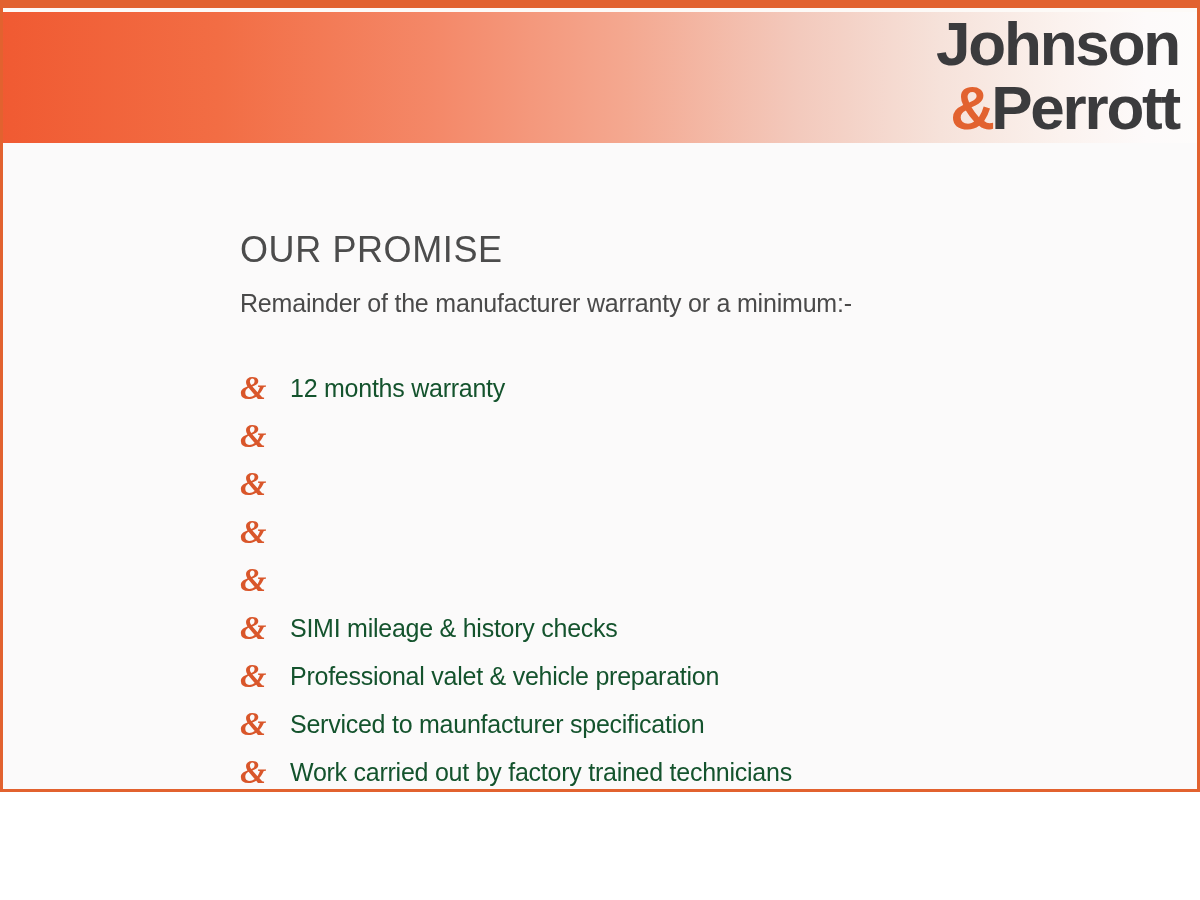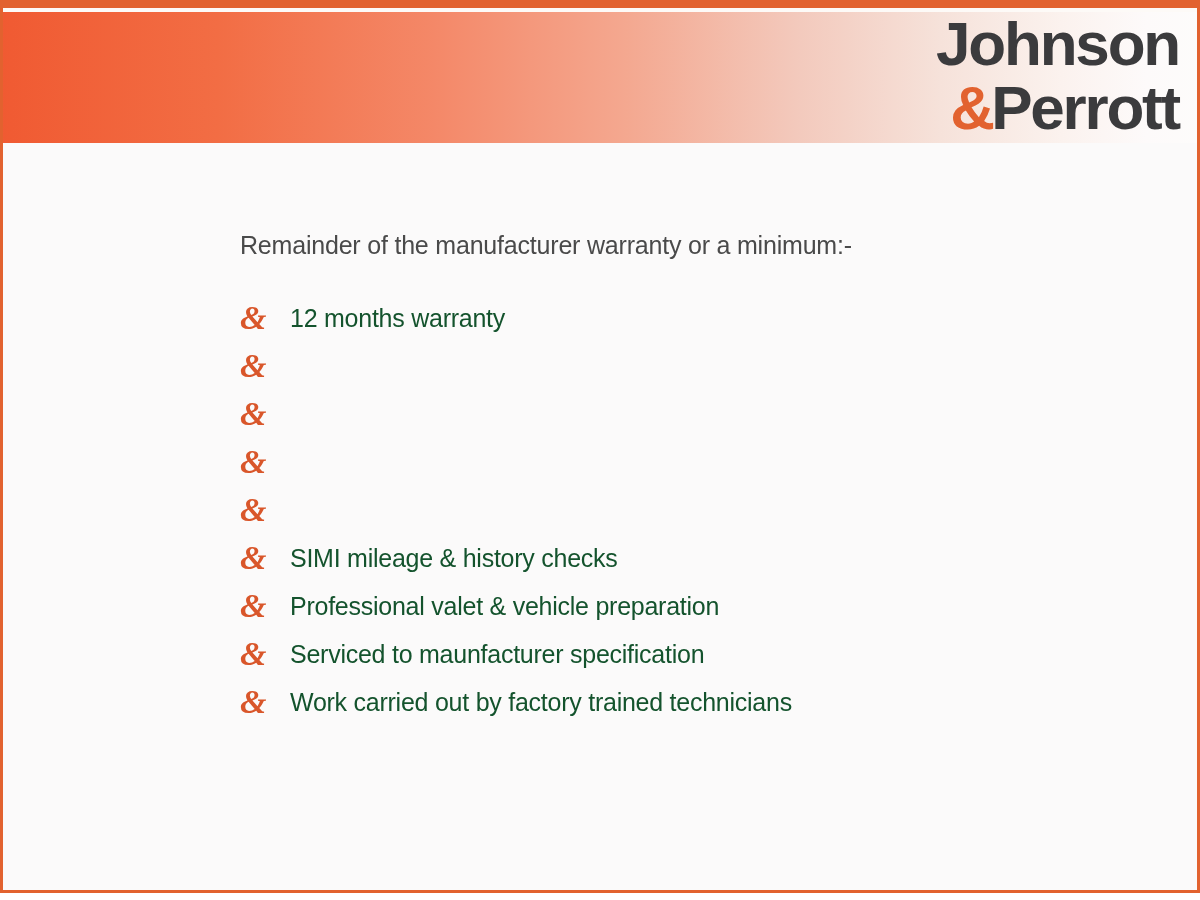--- a/index.html
+++ b/index.html
@@ -3,21 +3,21 @@
 <meta charset="utf-8">
 <style>
   * { margin:0; padding:0; box-sizing:border-box; }
   html, body {
     width:1200px; height:900px;
     font-family:"Liberation Sans", sans-serif;
     background:#ffffff;
   }
   #page {
     position:relative;
-    width:1200px; height:893px;
+    width:1200px; height:792px;
     background:#fbfafa;
     border:3px solid #e2622f;
     overflow:hidden;
     padding-left:44px;
   }
   
   #header-band {
     position:absolute;
     left:-3px; top:8px;
     width:1206px; height:132px;
@@ -82,21 +82,21 @@
     letter-spacing:0.6px;
     line-height:44px;
     margin-bottom:14px;
   }
   #subtitle {
     color:#4a4a4a;
     font-size:25px;
     font-weight:normal;
     letter-spacing:-0.2px;
     line-height:34px;
-    margin-bottom:32px;
+    margin-bottom:44px;
   }
   #promise-list { list-style:none; }
   .promise-item {
     display:flex;
     align-items:center;
     height:48px;
   }
   .bullet-amp {
     display:inline-block;
     width:50px;
@@ -126,20 +126,21 @@
   <div id="header-band"></div>
   <div id="header-topline"></div>
   <div id="header-whiteline"></div>
 
   <div id="logo">
     <span class="logo-line" id="logo-line1">Johnson</span>
     <span class="logo-line" id="logo-line2"><span class="logo-amp">&amp;</span><span>Perrott</span></span>
   </div>
 
   <div id="content">
+    <h1 id="page-title">OUR PROMISE</h1>
     <p id="subtitle">Remainder of the manufacturer warranty or a minimum:-</p>
     <ul id="promise-list">
         <li class="promise-item">
           <span class="bullet-amp">&amp;</span>
           <span class="promise-label">12 months warranty</span>
         </li>
         <li class="promise-item">
           <span class="bullet-amp">&amp;</span>
         </li>
         <li class="promise-item">

